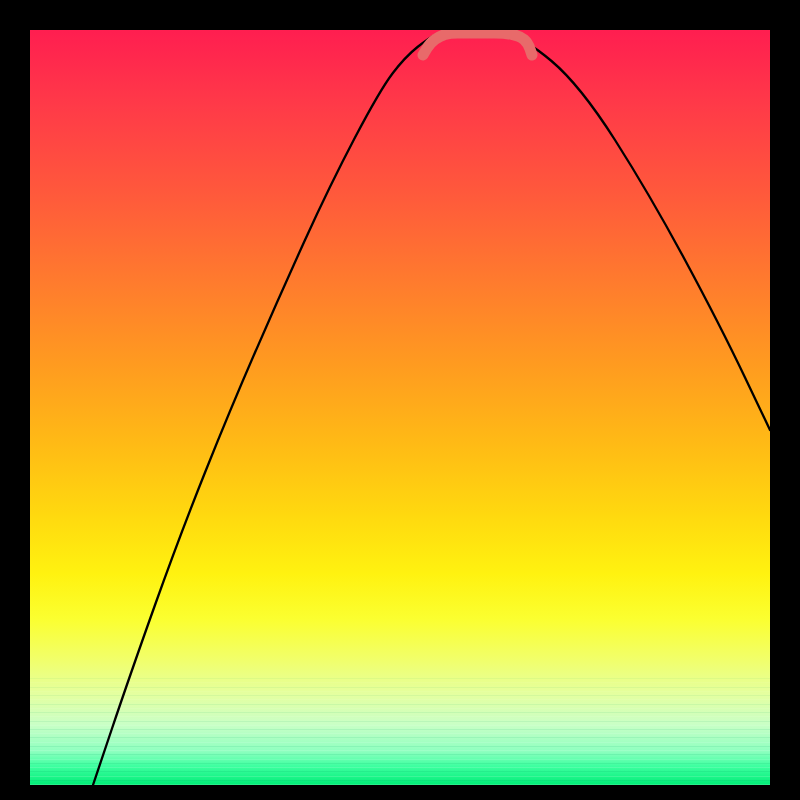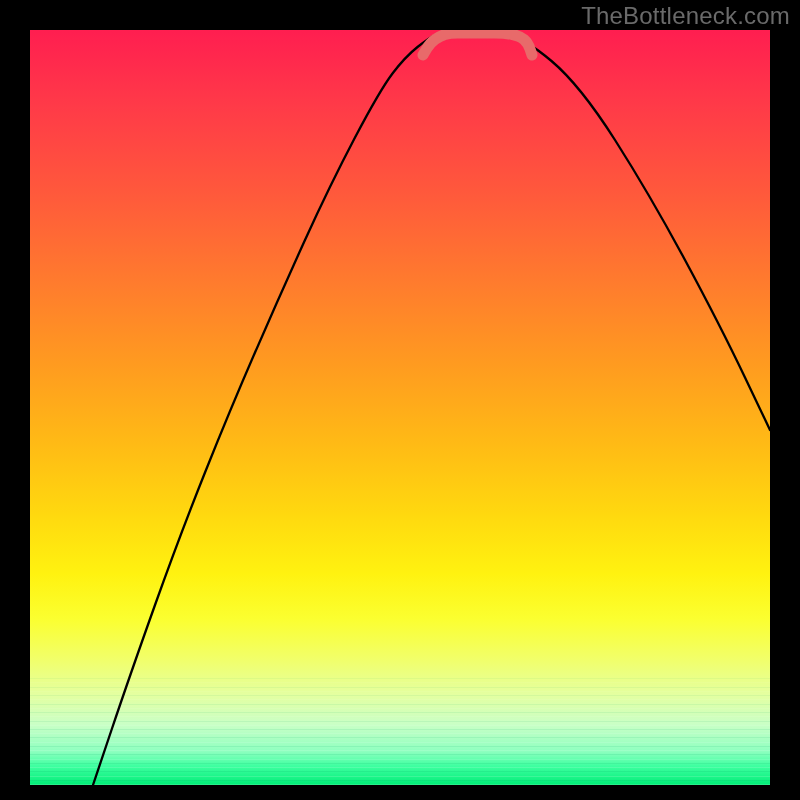--- a/index.html
+++ b/index.html
@@ -79,21 +79,20 @@
     width: 100%;
     height: 100%;
     z-index: 3;
   }
 </style>
 </head>
 <body>
 
 <div class="frame">
 
-  <div class="watermark">TheBottleneck.com</div>
 
   <div class="plot">
 
     <div class="gradient"></div>
 
     <div class="stripes" id="stripes">
         <div style="bottom: 0px; background: rgb(255, 255, 255); opacity: 0.15;"></div>
         <div style="bottom: 4.23077px; background: rgb(0, 160, 96); opacity: 0.146;"></div>
         <div style="bottom: 8.46154px; background: rgb(255, 255, 255); opacity: 0.142;"></div>
         <div style="bottom: 12.6923px; background: rgb(0, 160, 96); opacity: 0.138;"></div>

